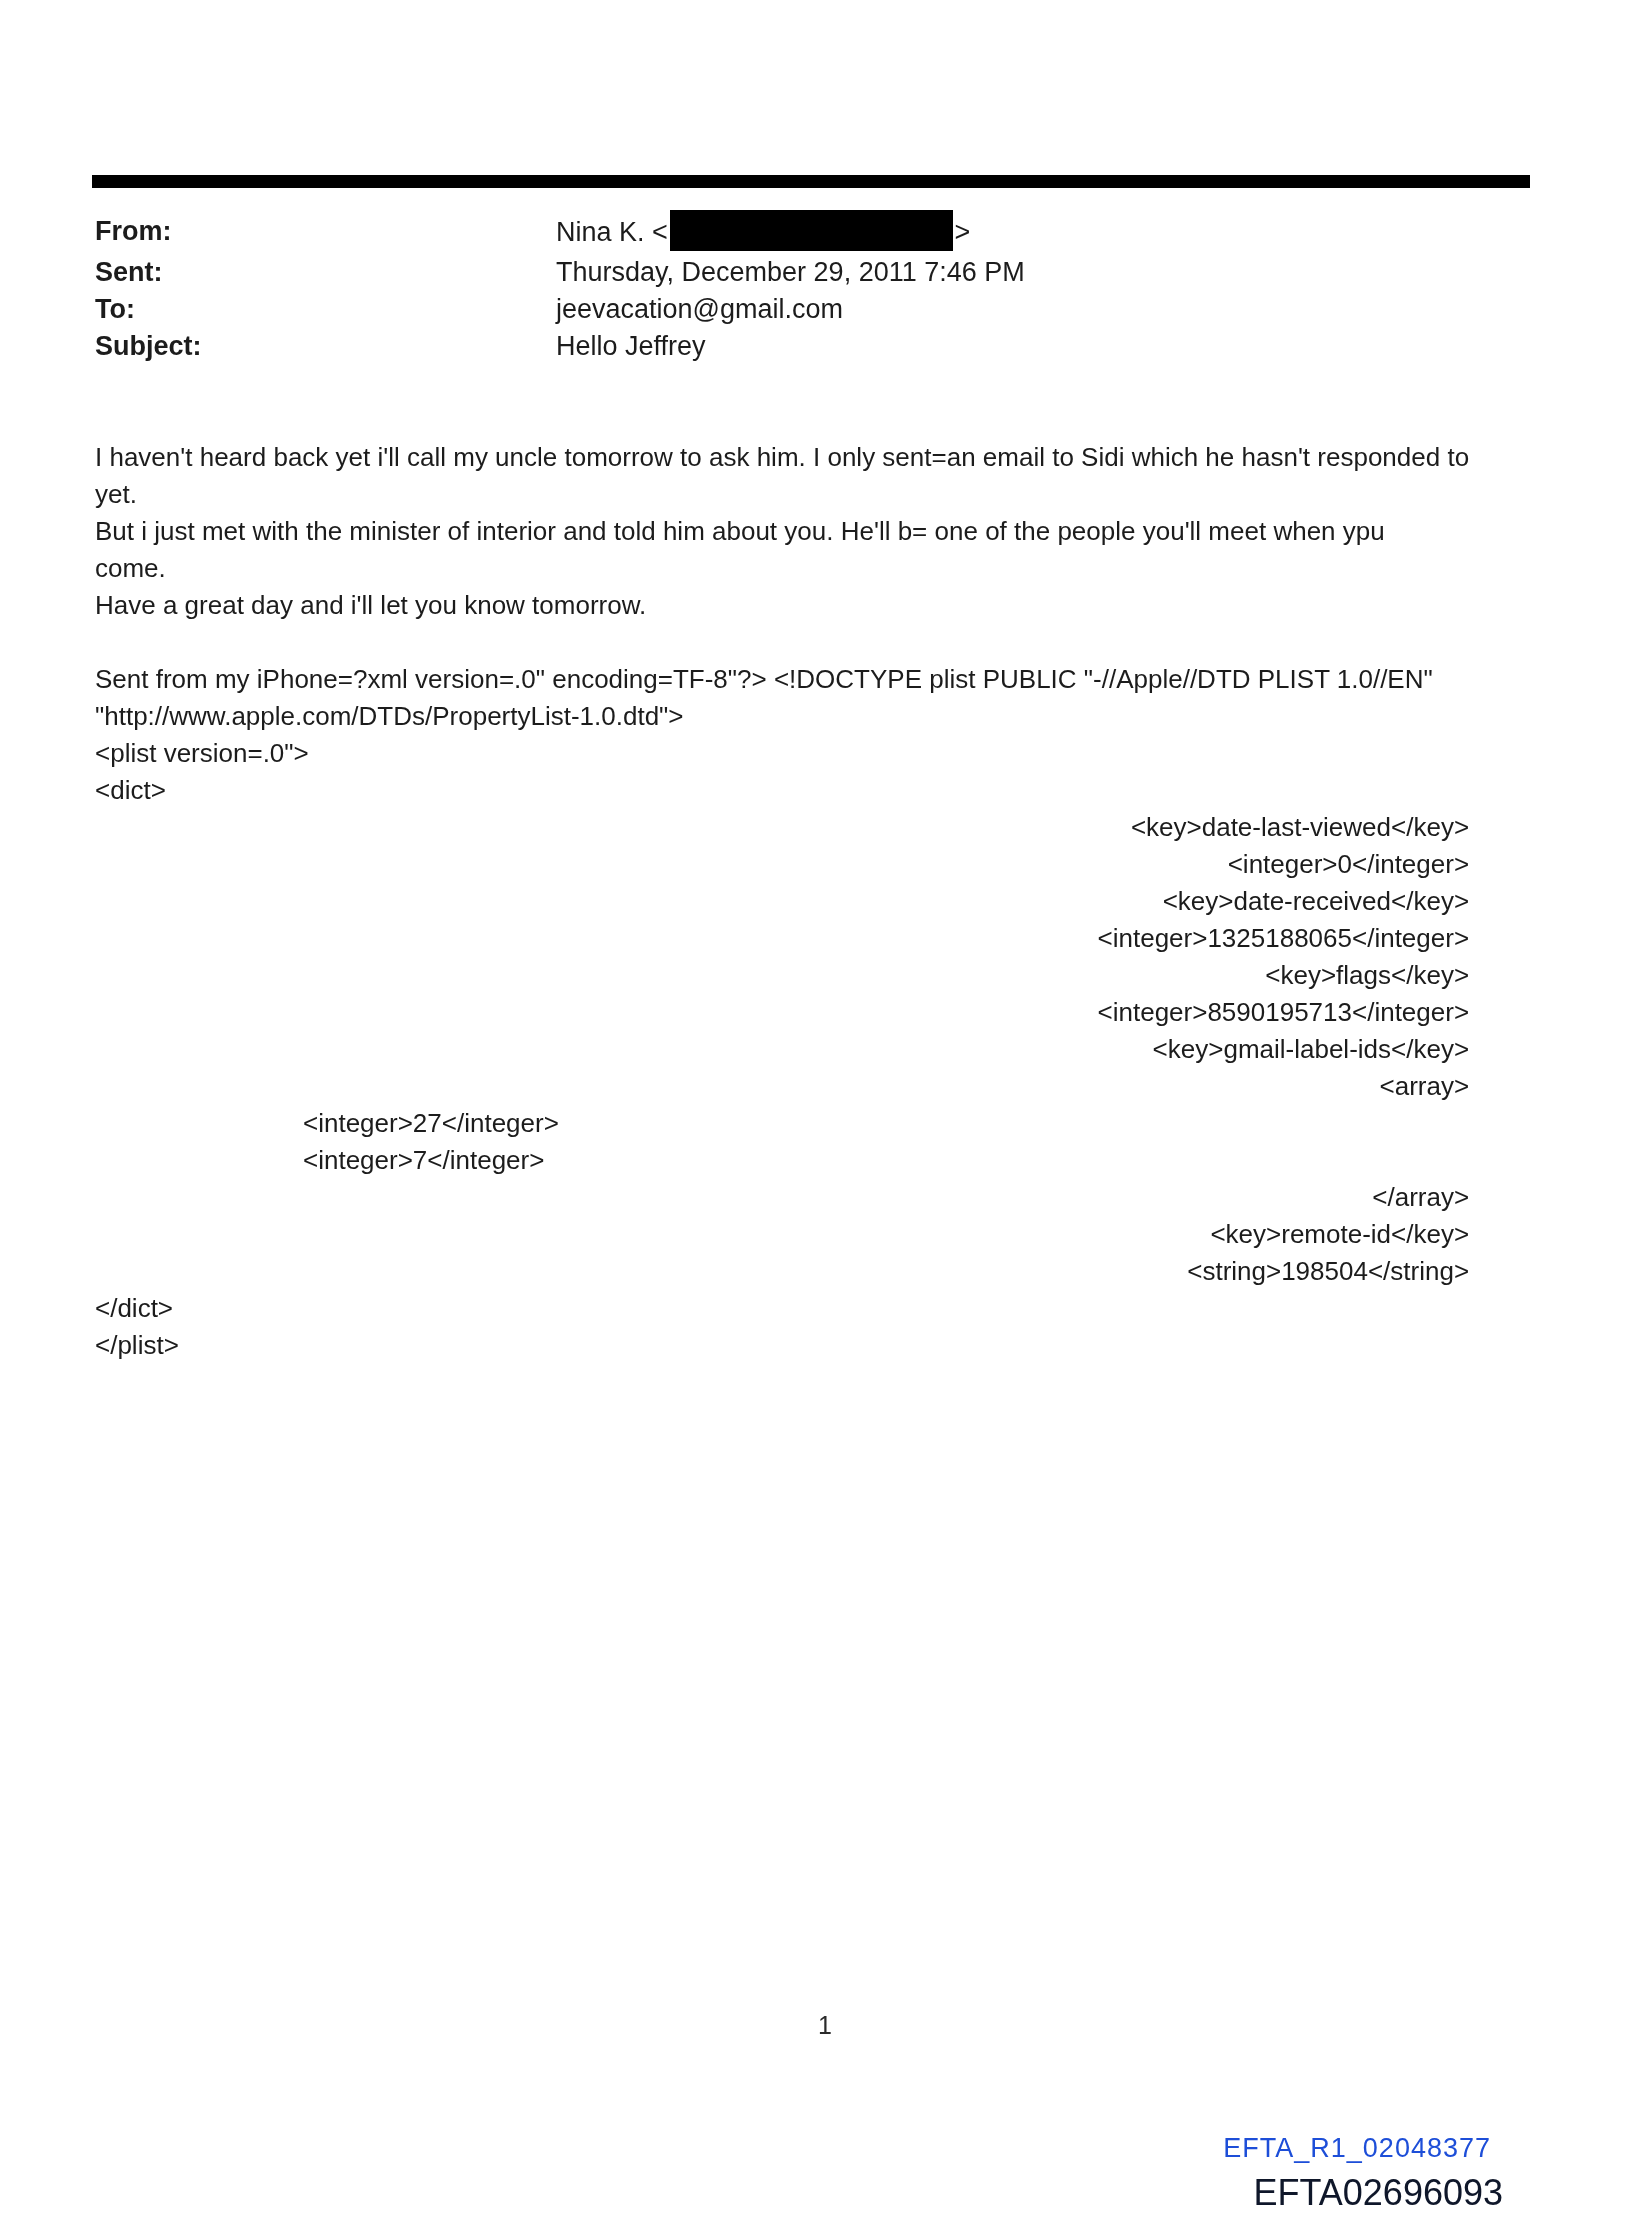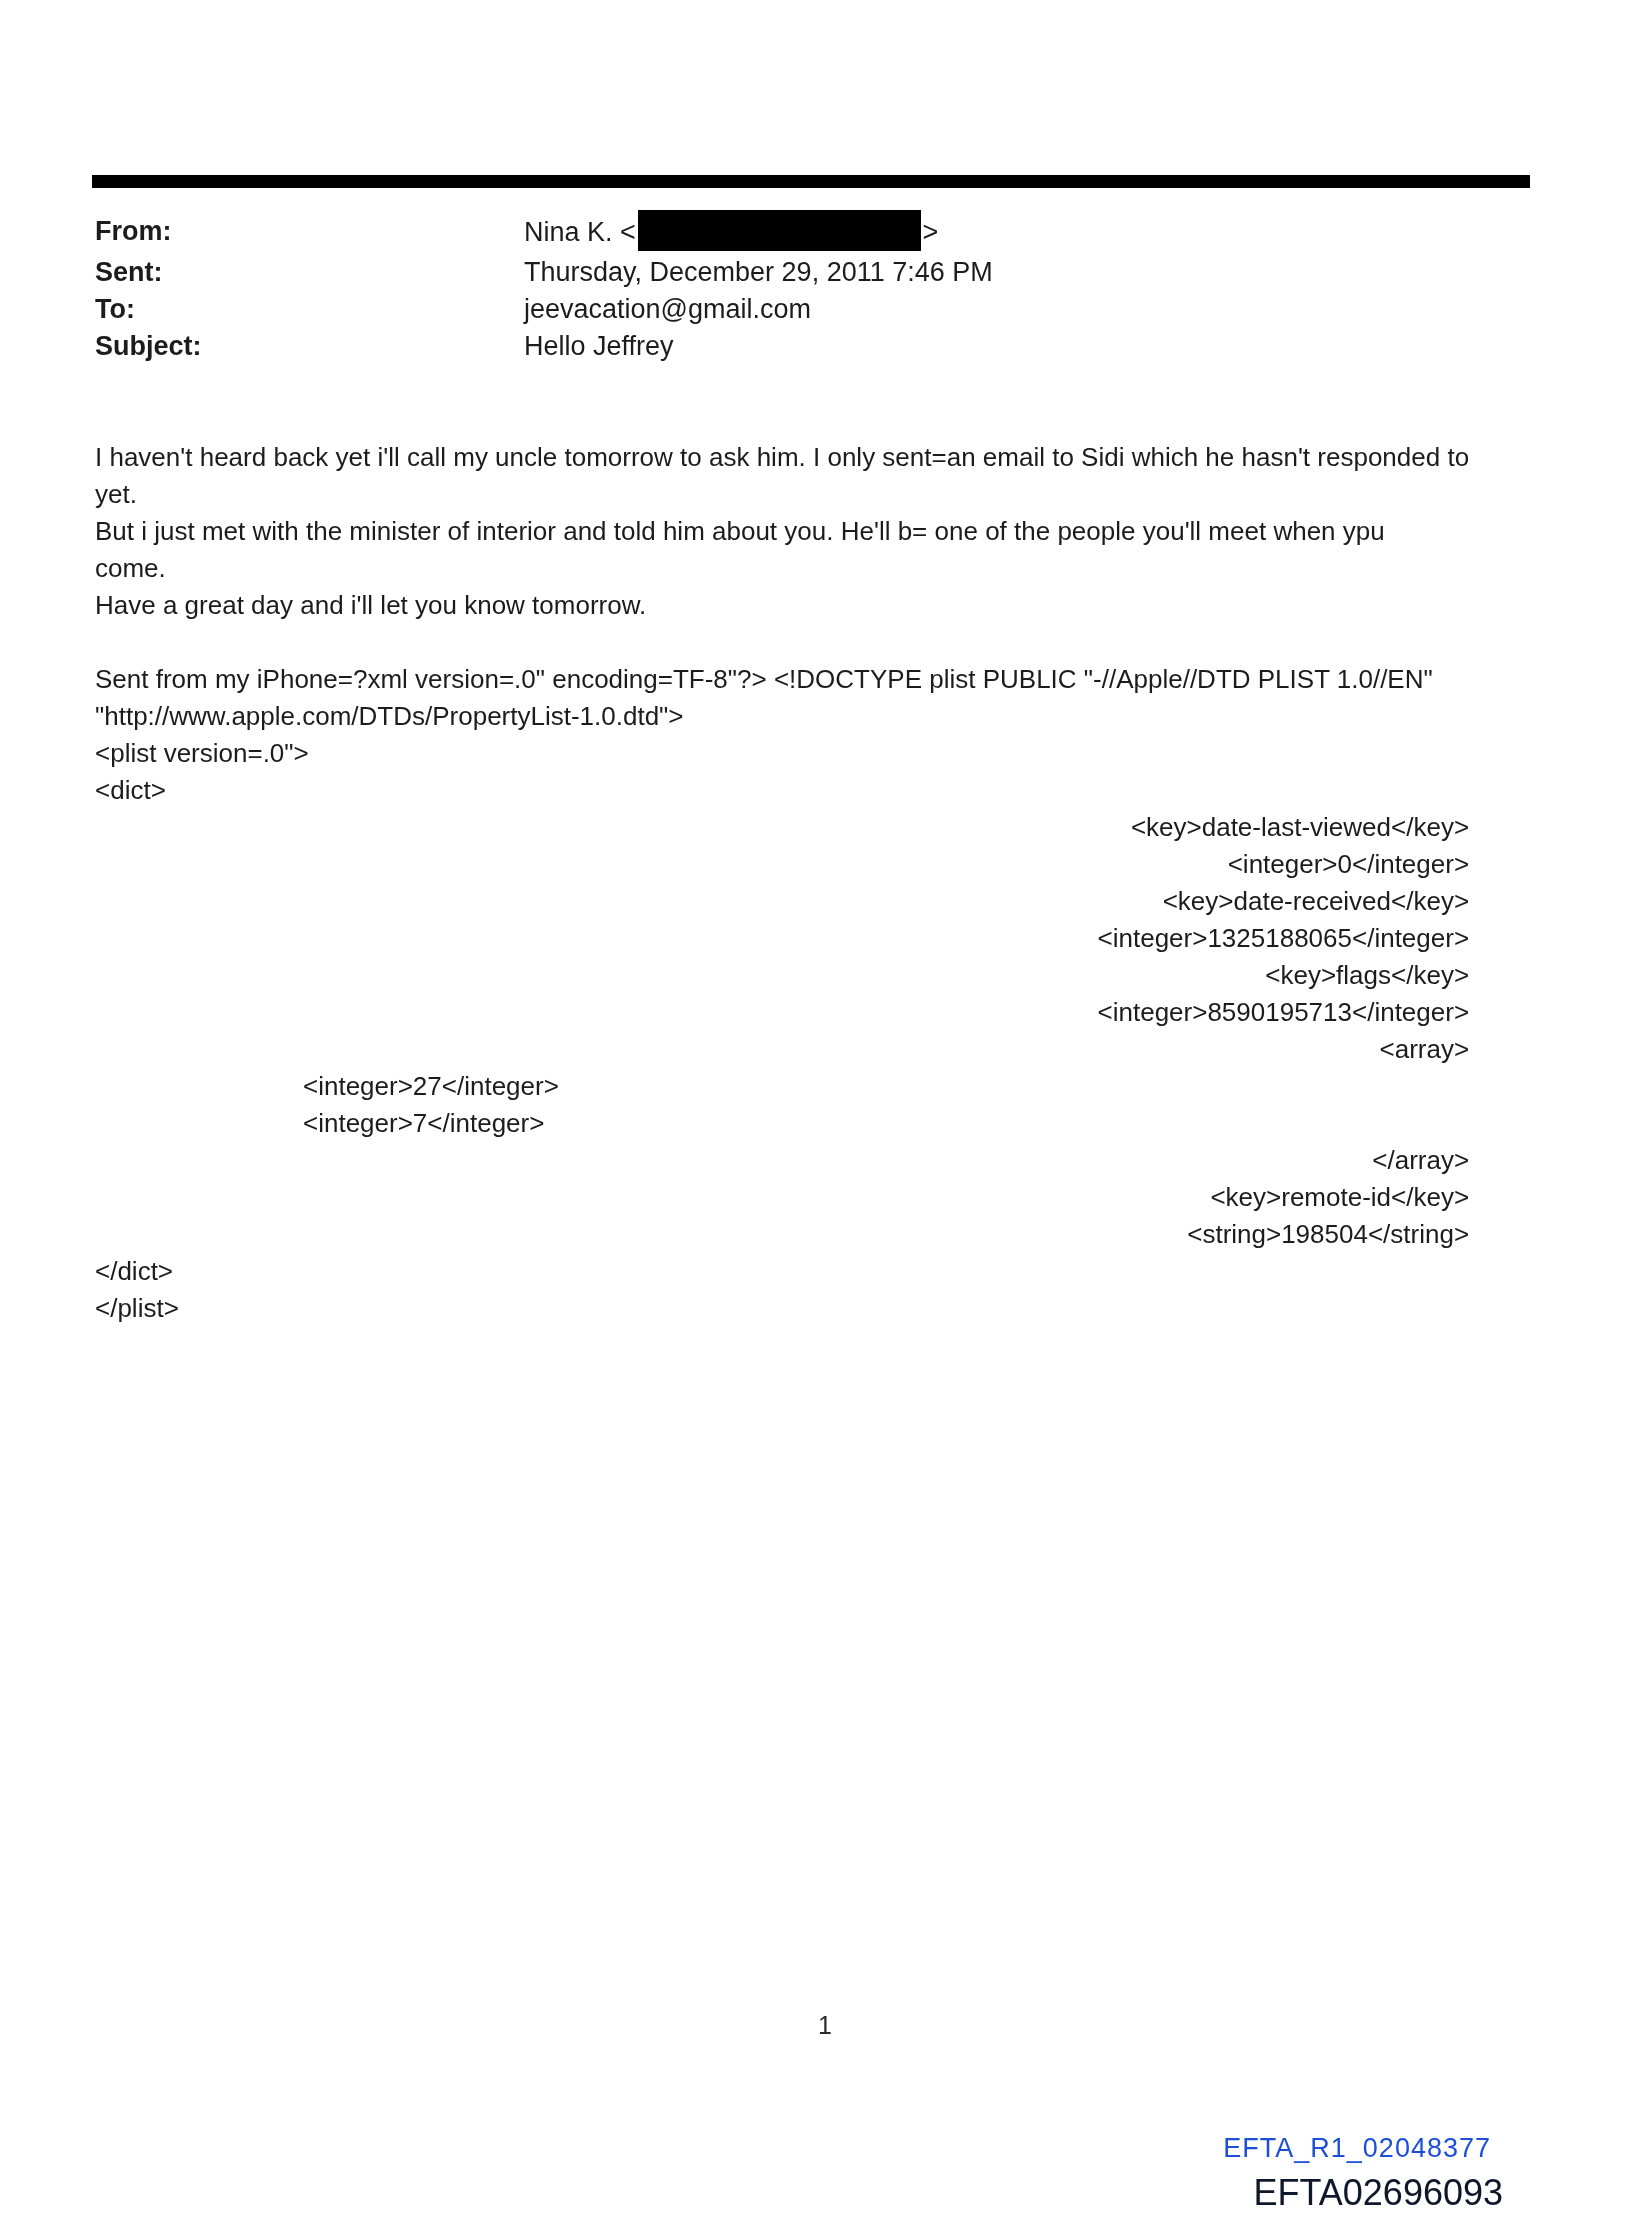--- a/index.html
+++ b/index.html
@@ -22,21 +22,21 @@
   }
   .hdr {
     position: absolute;
     left: 95px;
     top: 213px;
     font-size: 27px;
     line-height: 37px;
   }
   .hrow { display: flex; white-space: pre; }
   .hlabel { width: 429px; font-weight: bold; flex: 0 0 429px; }
-  .hvalue { white-space: pre; }
+  .hvalue { white-space: pre; margin-left: 32px; }
   .redaction {
     display: inline-block;
     width: 283px;
     height: 41px;
     background: #000000;
     vertical-align: middle;
     position: relative;
     top: -2.9px;
     margin: 0 1.9px;
   }
@@ -115,20 +115,21 @@
     <div class="bline i0">Sent from my iPhone=?xml version=.0" encoding=TF-8"?&gt; &lt;!DOCTYPE plist PUBLIC "-//Apple//DTD PLIST 1.0//EN"</div>
     <div class="bline i0">"http://www.apple.com/DTDs/PropertyList-1.0.dtd"&gt;</div>
     <div class="bline i0">&lt;plist version=.0"&gt;</div>
     <div class="bline i0">&lt;dict&gt;</div>
     <div class="bline i1">&lt;key&gt;date-last-viewed&lt;/key&gt;</div>
     <div class="bline i1">&lt;integer&gt;0&lt;/integer&gt;</div>
     <div class="bline i1">&lt;key&gt;date-received&lt;/key&gt;</div>
     <div class="bline i1">&lt;integer&gt;1325188065&lt;/integer&gt;</div>
     <div class="bline i1">&lt;key&gt;flags&lt;/key&gt;</div>
     <div class="bline i1">&lt;integer&gt;8590195713&lt;/integer&gt;</div>
+    <div class="bline i1">&lt;key&gt;gmail-label-ids&lt;/key&gt;</div>
     <div class="bline i1">&lt;array&gt;</div>
     <div class="bline i2">&lt;integer&gt;27&lt;/integer&gt;</div>
     <div class="bline i2">&lt;integer&gt;7&lt;/integer&gt;</div>
     <div class="bline i1">&lt;/array&gt;</div>
     <div class="bline i1">&lt;key&gt;remote-id&lt;/key&gt;</div>
     <div class="bline i1">&lt;string&gt;198504&lt;/string&gt;</div>
     <div class="bline i0">&lt;/dict&gt;</div>
     <div class="bline i0">&lt;/plist&gt;</div>
   </div>
 

